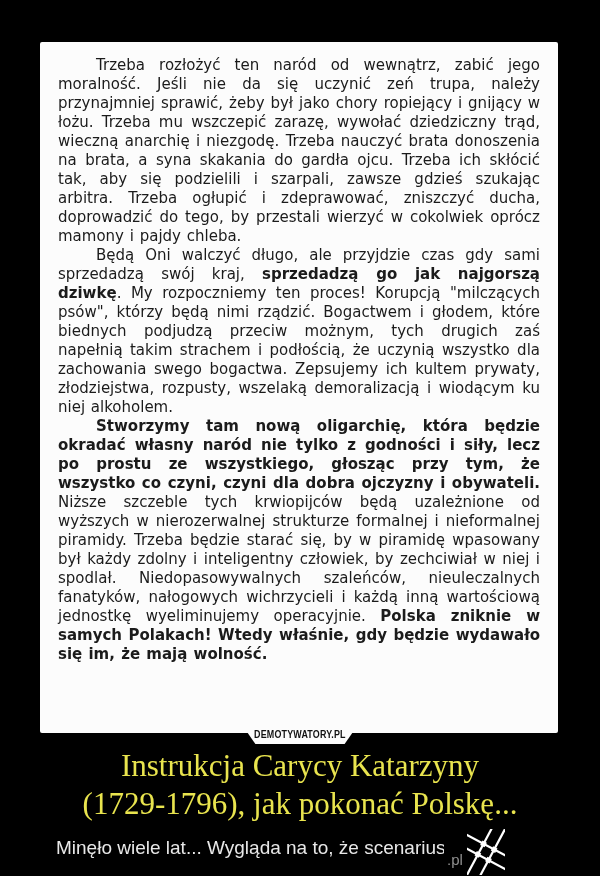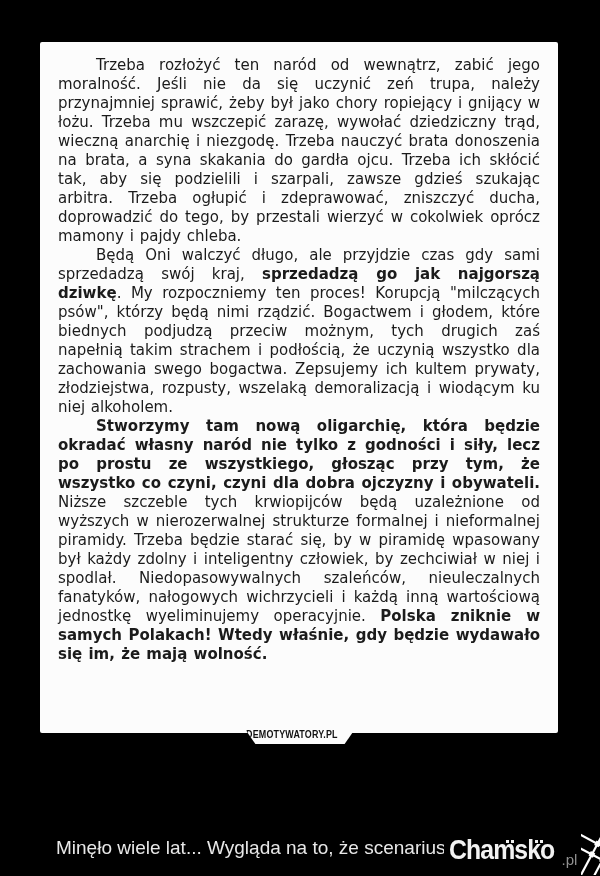--- a/index.html
+++ b/index.html
@@ -20,21 +20,21 @@
     font-size:15px; line-height:19px; color:var(--body-text,#1b1b1b);
     text-align:justify; text-indent:38px; word-spacing:1px;
     font-family:"DejaVu Sans",sans-serif;
   }
   .card p .b { font-weight:bold; }
 
   .source-tab {
     position:absolute; top:719px; left:50%; transform:translateX(-50%);
     width:124px; height:25px; background:var(--card-bg,#fcfcfc);
     clip-path:polygon(0 0,100% 0,86% 100%,14% 100%);
-    display:flex; align-items:center; 
+    display:flex; align-items:center; justify-content:center;
   }
   .source-tab .tab-label {
     display:inline-block; margin-top:5px; white-space:nowrap;
     font-family:"Liberation Sans",sans-serif; font-weight:bold;
     font-size:10.5px; letter-spacing:0.2px; color:var(--tab-text,#111);
     transform:scaleX(0.85);
   }
 
   .title {
     position:absolute; top:747px; left:0; width:600px; text-align:center;
@@ -85,29 +85,28 @@
         <p><span>Trzeba rozłożyć ten naród od wewnątrz, zabić jego moralność. Jeśli nie da się uczynić zeń trupa, należy przynajmniej sprawić, żeby był jako chory ropiejący i gnijący w łożu. Trzeba mu wszczepić zarazę, wywołać dziedziczny trąd, wieczną anarchię i niezgodę. Trzeba nauczyć brata donoszenia na brata, a syna skakania do gardła ojcu. Trzeba ich skłócić tak, aby się podzielili i szarpali, zawsze gdzieś szukając arbitra. Trzeba ogłupić i zdeprawować, zniszczyć ducha, doprowadzić do tego, by przestali wierzyć w cokolwiek oprócz mamony i pajdy chleba.</span></p>
         <p><span>Będą Oni walczyć długo, ale przyjdzie czas gdy sami sprzedadzą swój kraj, </span><span class="b">sprzedadzą go jak najgorszą dziwkę</span><span>. My rozpoczniemy ten proces! Korupcją "milczących psów", którzy będą nimi rządzić. Bogactwem i głodem, które biednych podjudzą przeciw możnym, tych drugich zaś napełnią takim strachem i podłością, że uczynią wszystko dla zachowania swego bogactwa. Zepsujemy ich kultem prywaty, złodziejstwa, rozpusty, wszelaką demoralizacją i wiodącym ku niej alkoholem.</span></p>
         <p><span class="b">Stworzymy tam nową oligarchię, która będzie okradać własny naród nie tylko z godności i siły, lecz po prostu ze wszystkiego, głosząc przy tym, że wszystko co czyni, czyni dla dobra ojczyzny i obywateli.</span><span> Niższe szczeble tych krwiopijców będą uzależnione od wyższych w nierozerwalnej strukturze formalnej i nieformalnej piramidy. Trzeba będzie starać się, by w piramidę wpasowany był każdy zdolny i inteligentny człowiek, by zechciwiał w niej i spodlał. Niedopasowywalnych szaleńców, nieuleczalnych fanatyków, nałogowych wichrzycieli i każdą inną wartościową jednostkę wyeliminujemy operacyjnie. </span><span class="b">Polska zniknie w samych Polakach! Wtedy właśnie, gdy będzie wydawało się im, że mają wolność.</span></p>
       </div>
   </div>
 
   <div class="source-tab">
     <span class="tab-label">DEMOTYWATORY.PL</span>
   </div>
 
+  <div class="title">
+    <span class="tline">Instrukcja Carycy Katarzyny</span>
+    <span class="tline">(1729-1796), jak pokonać Polskę...</span>
+  </div>
 
   <div class="caption">Minęło wiele lat... Wygląda na to, że scenariusz s</div>
 
   <div class="watermark">
-    <span class="wm-text">
-      <span class="wm-name">Chamsko</span>
-      <span class="wm-dots d1"></span>
-      <span class="wm-dots d2"></span>
-    </span>
     <span class="wm-tld">.pl</span>
     <svg class="wm-icon" viewBox="0 0 38 46" xmlns="http://www.w3.org/2000/svg">
       <g transform="rotate(28 19 23)" stroke="#ffffff" stroke-width="2.2" fill="none">
         <line x1="13" y1="-6" x2="13" y2="52"></line>
         <line x1="25" y1="-6" x2="25" y2="52"></line>
         <line x1="-7" y1="17" x2="45" y2="17"></line>
         <line x1="-7" y1="29" x2="45" y2="29"></line>
       </g>
       <g transform="rotate(28 19 23)" fill="#ffffff" stroke="none">
         <rect x="10.5" y="14.5" width="5" height="5"></rect>

